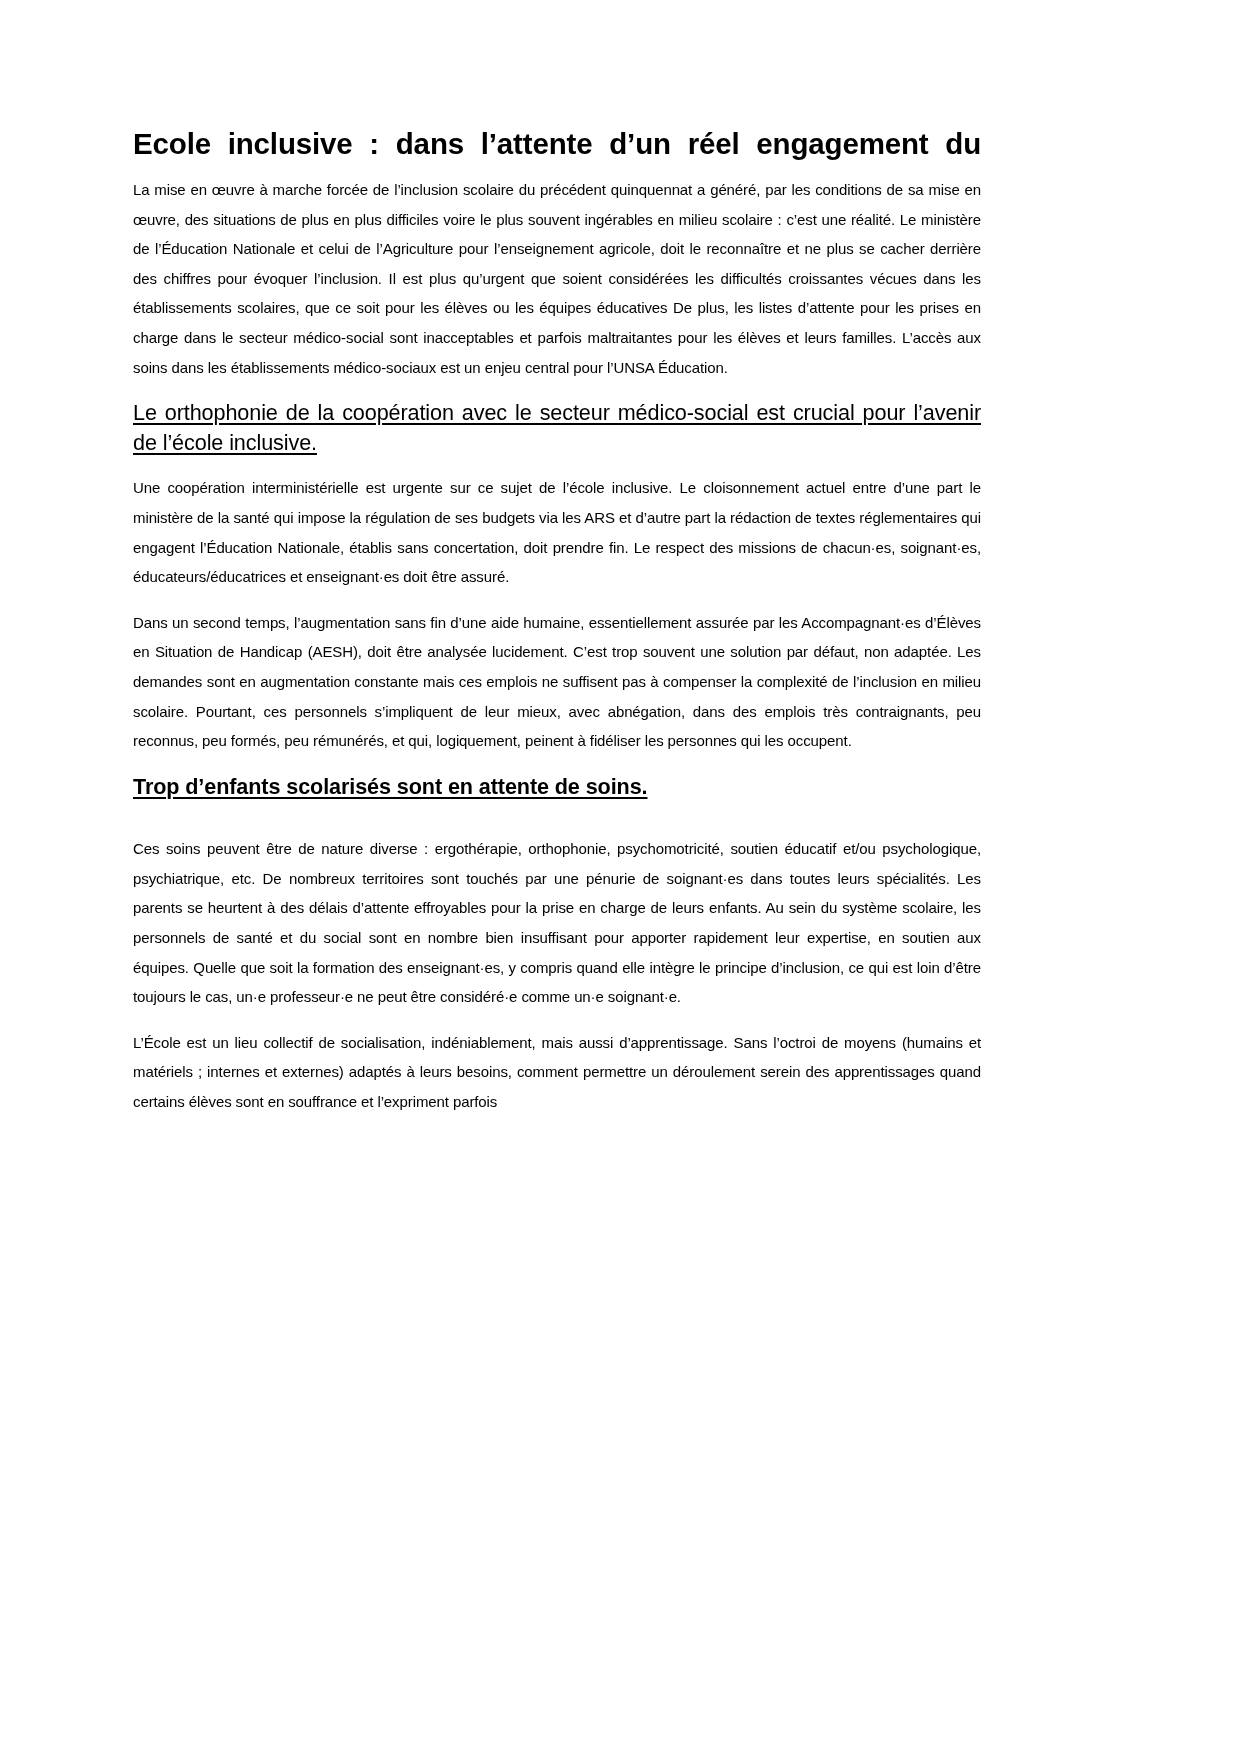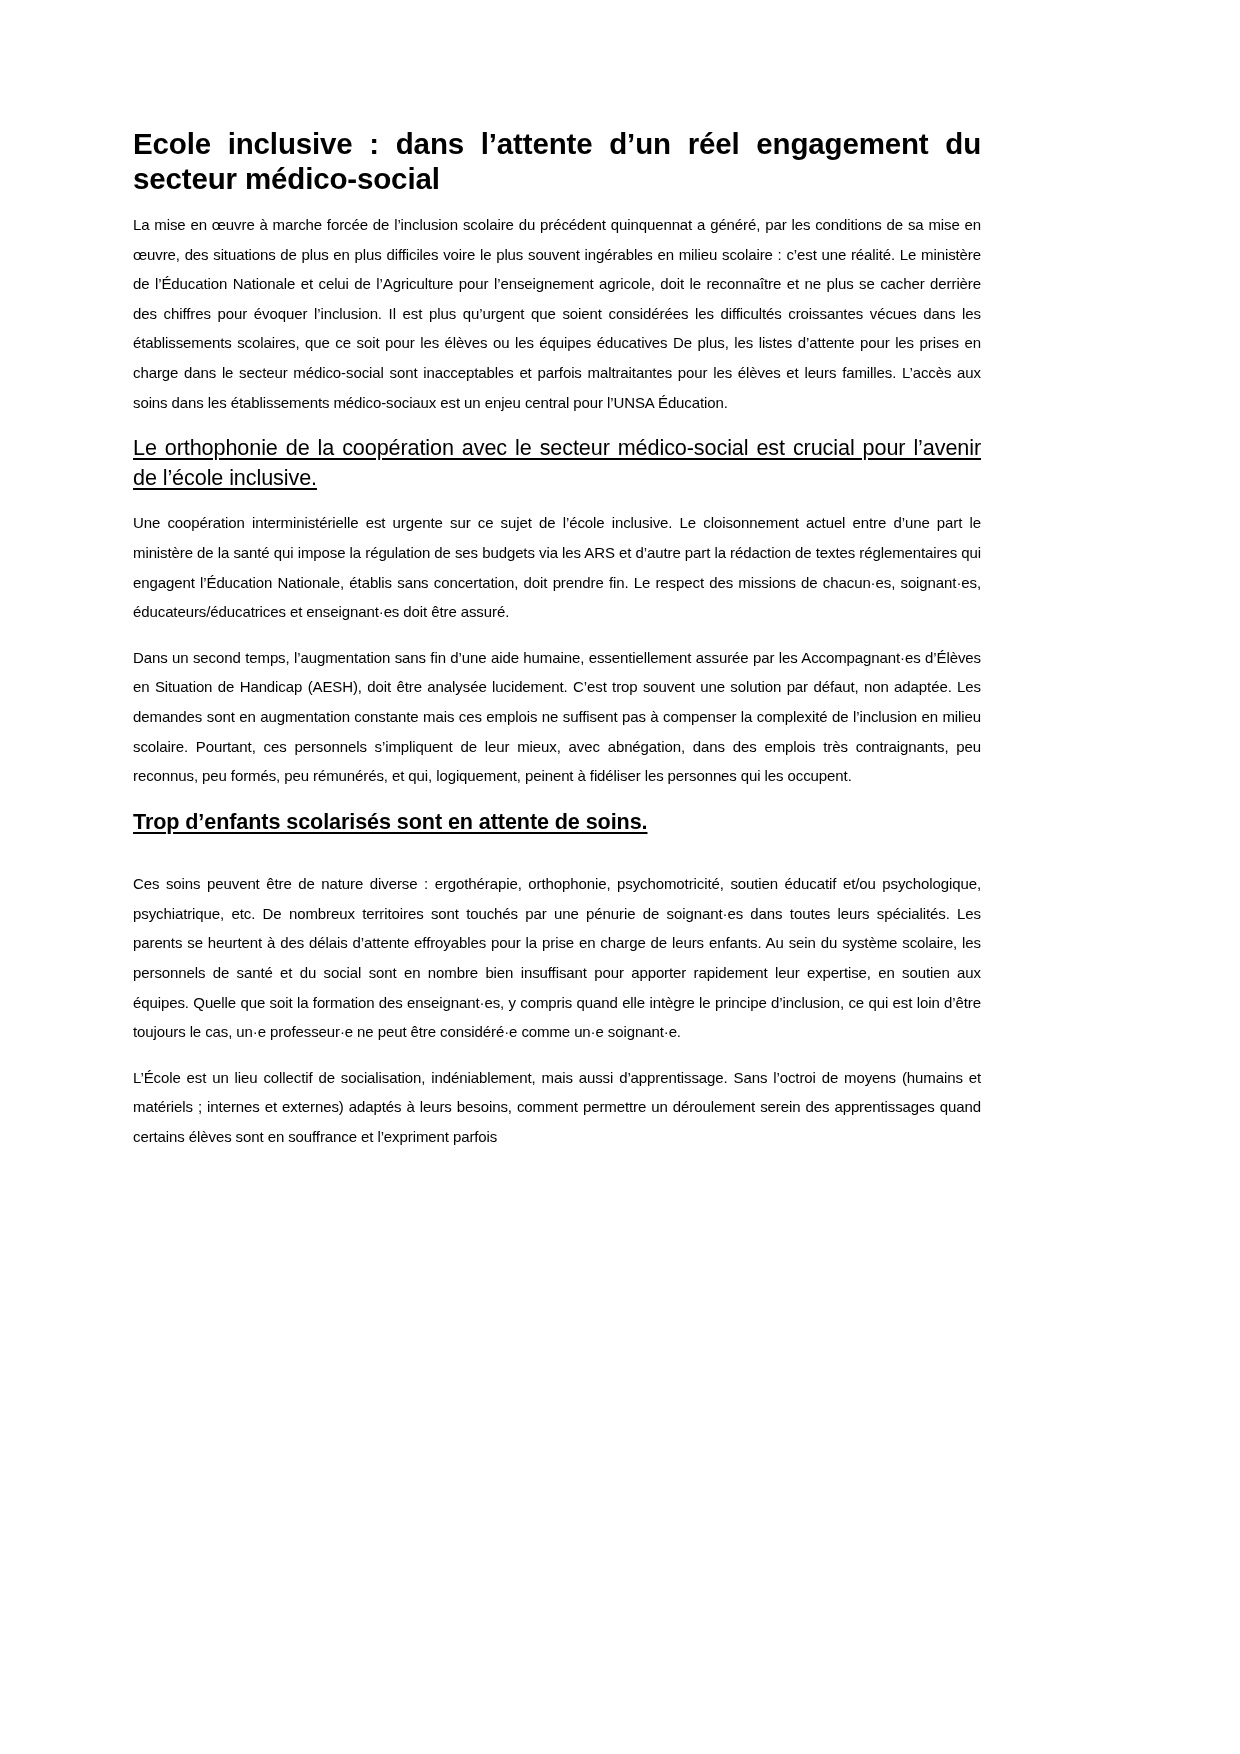--- a/index.html
+++ b/index.html
@@ -82,21 +82,20 @@
   }
 </style>
 </head>
 <body>
 
 <div class="page">
   <div class="content">
 
     <h1 class="doc-title">
       <span class="tline j">Ecole inclusive : dans l’attente d’un réel engagement du</span>
-      <span class="tline">secteur médico-social</span>
     </h1>
 
     <p class="body-par">La mise en œuvre à marche forcée de l’inclusion scolaire du précédent quinquennat a généré, par les conditions de sa mise en œuvre, des situations de plus en plus difficiles voire le plus souvent ingérables en milieu scolaire : c’est une réalité. Le ministère de l’Éducation Nationale et celui de l’Agriculture pour l’enseignement agricole, doit le reconnaître et ne plus se cacher derrière des chiffres pour évoquer l’inclusion. Il est plus qu’urgent que soient considérées les difficultés croissantes vécues dans les établissements scolaires, que ce soit pour les élèves ou les équipes éducatives De plus, les listes d’attente pour les prises en charge dans le secteur médico-social sont inacceptables et parfois maltraitantes pour les élèves et leurs familles. L’accès aux soins dans les établissements médico-sociaux est un enjeu central pour l’UNSA Éducation.</p>
 
     <p class="sub-head">Le orthophonie de la coopération avec le secteur médico-social est crucial pour l’avenir de l’école inclusive.</p>
 
     <p class="body-par">Une coopération interministérielle est urgente sur ce sujet de l’école inclusive. Le cloisonnement actuel entre d’une part le ministère de la santé qui impose la régulation de ses budgets via les ARS et d’autre part la rédaction de textes réglementaires qui engagent l’Éducation Nationale, établis sans concertation, doit prendre fin. Le respect des missions de chacun·es, soignant·es, éducateurs/éducatrices et enseignant·es doit être assuré.</p>
 
     <p class="body-par">Dans un second temps, l’augmentation sans fin d’une aide humaine, essentiellement assurée par les Accompagnant·es d’Élèves en Situation de Handicap (AESH), doit être analysée lucidement. C’est trop souvent une solution par défaut, non adaptée. Les demandes sont en augmentation constante mais ces emplois ne suffisent pas à compenser la complexité de l’inclusion en milieu scolaire. Pourtant, ces personnels s’impliquent de leur mieux, avec abnégation, dans des emplois très contraignants, peu reconnus, peu formés, peu rémunérés, et qui, logiquement, peinent à fidéliser les personnes qui les occupent.</p>
 

